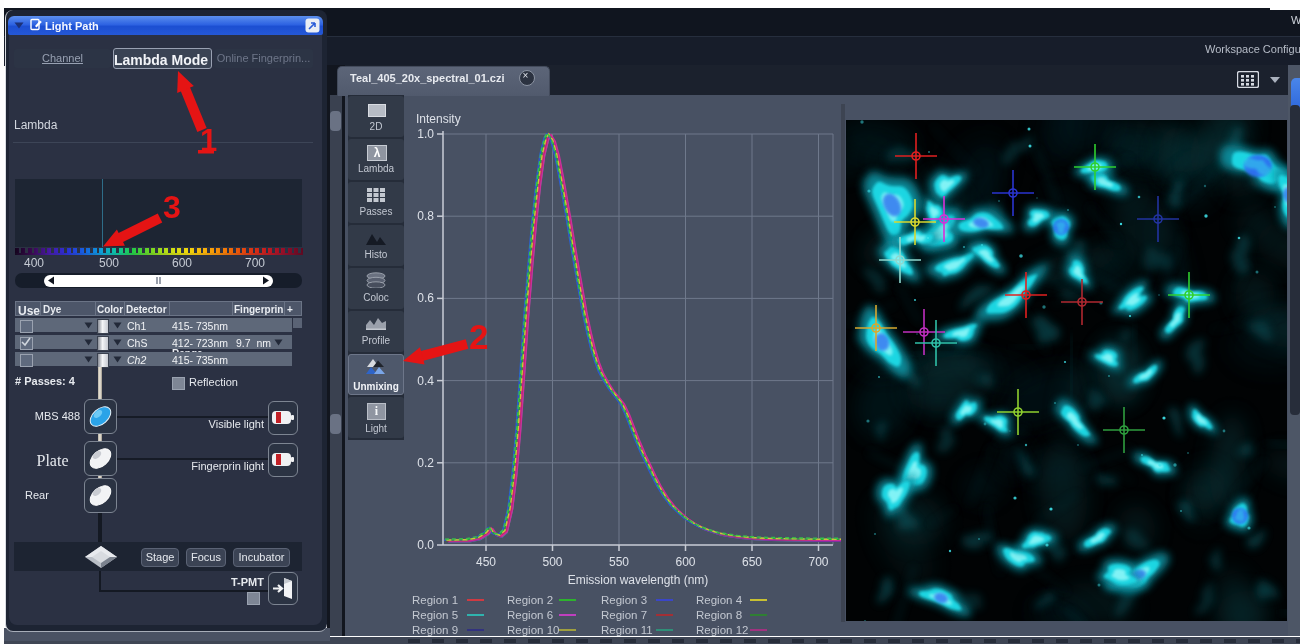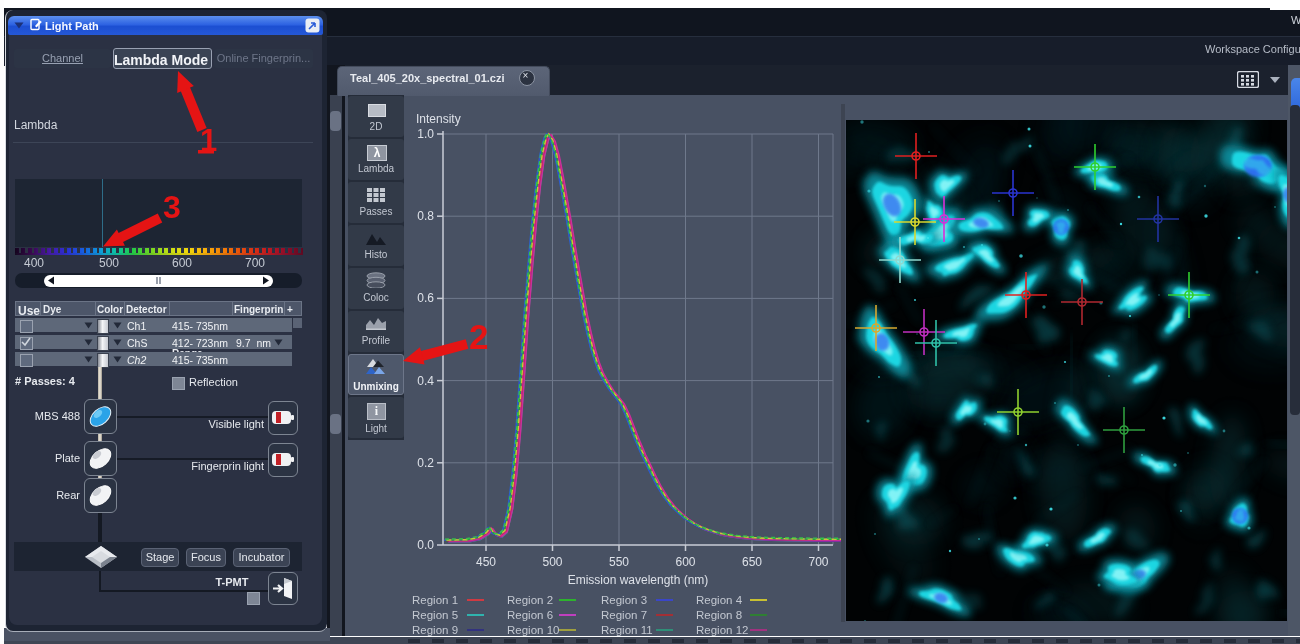--- a/index.html
+++ b/index.html
@@ -738,28 +738,28 @@
         <ellipse cx="14.5" cy="14.5" rx="12" ry="7.5" transform="rotate(-42 14.5 14.5)" fill="#2ba3e8" stroke="#e8f4fc" stroke-width="1"></ellipse>
         <ellipse cx="12" cy="12" rx="5" ry="3" transform="rotate(-42 12 12)" fill="#7ed2f8" opacity="0.8"></ellipse>
       </svg>
   <div class="abs" style="left:25px;top:410px;width:55px;font-size:11px;color:#e6e9ee;text-align:right;">MBS 488</div>
 
   <div class="abs" style="left:84px;top:441px;width:33px;height:35px;background:#2b3343;border:1.5px solid #7d8592;border-radius:6px;box-sizing:border-box;"></div>
   <svg class="abs" style="left:86px;top:444px;" width="29" height="29">
         <ellipse cx="14.5" cy="14.5" rx="12" ry="7.5" transform="rotate(-42 14.5 14.5)" fill="#f2f3f5" stroke="#ffffff" stroke-width="1"></ellipse>
         <ellipse cx="11" cy="11" rx="5" ry="3" transform="rotate(-42 11 11)" fill="#c9ccd2"></ellipse>
       </svg>
-  <div class="abs" style="left:25px;top:452px;width:55px;font-size:11px;color:#e6e9ee;text-align:right;">Plate</div>
+  <div class="abs" style="left:25px;top:452px;width:55px;font-size:16px;color:#e6e9ee;text-align:center;font-family:Liberation Serif, serif;">Plate</div>
 
   <div class="abs" style="left:84px;top:478px;width:33px;height:35px;background:#2b3343;border:1.5px solid #7d8592;border-radius:6px;box-sizing:border-box;"></div>
   <svg class="abs" style="left:86px;top:481px;" width="29" height="29">
         <ellipse cx="14.5" cy="14.5" rx="12" ry="7.5" transform="rotate(-42 14.5 14.5)" fill="#f2f3f5" stroke="#ffffff" stroke-width="1"></ellipse>
         <ellipse cx="11" cy="11" rx="5" ry="3" transform="rotate(-42 11 11)" fill="#c9ccd2"></ellipse>
       </svg>
-  <div class="abs" style="left:25px;top:489px;width:55px;font-size:11px;color:#e6e9ee;text-align:right;">Rear</div>
+  <div class="abs" style="left:25px;top:489px;width:55px;font-size:11px;color:#e6e9ee;text-align:left;">Rear</div>
 
   <div class="abs" style="left:268px;top:401px;width:30px;height:34px;background:#2b3343;border:1.5px solid #7d8592;border-radius:6px;box-sizing:border-box;"></div>
   <svg class="abs" style="left:271px;top:409px;" width="24" height="17">
     <rect x="1" y="2" width="19" height="13" rx="4" fill="#f0f1f3"></rect>
     <rect x="20" y="6" width="3" height="5" rx="1" fill="#f0f1f3"></rect>
     <rect x="5" y="3" width="5" height="11" fill="#c22026"></rect>
   </svg>
   <div class="abs" style="left:180px;top:418px;width:84px;font-size:11px;color:#e6e9ee;text-align:right;">Visible light</div>
 
   <div class="abs" style="left:268px;top:443px;width:30px;height:34px;background:#2b3343;border:1.5px solid #7d8592;border-radius:6px;box-sizing:border-box;"></div>
@@ -774,21 +774,21 @@
   <svg class="abs" style="left:84px;top:545px;" width="34" height="24">
     <polygon points="17,1 33,12 17,23 1,12" fill="#b9bec6"></polygon>
     <polygon points="17,1 33,12 17,12 1,12" fill="#e8eaee"></polygon>
     <polygon points="17,12 33,12 17,23" fill="#7b828e"></polygon>
     <polygon points="17,6 26,12 17,18 8,12" fill="#d8dbe0"></polygon>
   </svg>
   <div class="abs" style="left:141px;top:548px;width:38px;height:19px;background:#3b4354;border:1px solid #5b6375;border-radius:4px;box-sizing:border-box;font-size:11px;color:#e6e9ee;text-align:center;line-height:17px;">Stage</div>
   <div class="abs" style="left:186px;top:548px;width:40px;height:19px;background:#3b4354;border:1px solid #5b6375;border-radius:4px;box-sizing:border-box;font-size:11px;color:#e6e9ee;text-align:center;line-height:17px;">Focus</div>
   <div class="abs" style="left:233px;top:548px;width:57px;height:19px;background:#3b4354;border:1px solid #5b6375;border-radius:4px;box-sizing:border-box;font-size:11px;color:#e6e9ee;text-align:center;line-height:17px;">Incubator</div>
 
-  <div class="abs" style="left:200px;top:576px;width:64px;font-size:11px;font-weight:bold;color:#e6e9ee;text-align:center;">T-PMT</div>
+  <div class="abs" style="left:200px;top:576px;width:64px;font-size:11px;font-weight:bold;color:#e6e9ee;text-align:right;">T-PMT</div>
   <div class="abs" style="left:268px;top:572px;width:30px;height:33px;background:#2b3343;border:1.5px solid #7d8592;border-radius:6px;box-sizing:border-box;"></div>
   <svg class="abs" style="left:271px;top:576px;" width="24" height="25">
     <polygon points="13,2 21,5 21,23 13,20" fill="#f2f3f5"></polygon>
     <polygon points="13,2 21,5 13,8" fill="#c5c9cf"></polygon>
     <path d="M2 12.5 L10 12.5 M7 9 L11 12.5 L7 16" stroke="#f2f3f5" stroke-width="2.2" fill="none"></path>
   </svg>
   <div class="abs" style="left:247px;top:592px;width:11px;height:11px;background:#7e8695;border:1px solid #9aa2b0;"></div>
 </div>
 
 <div id="arrows">

